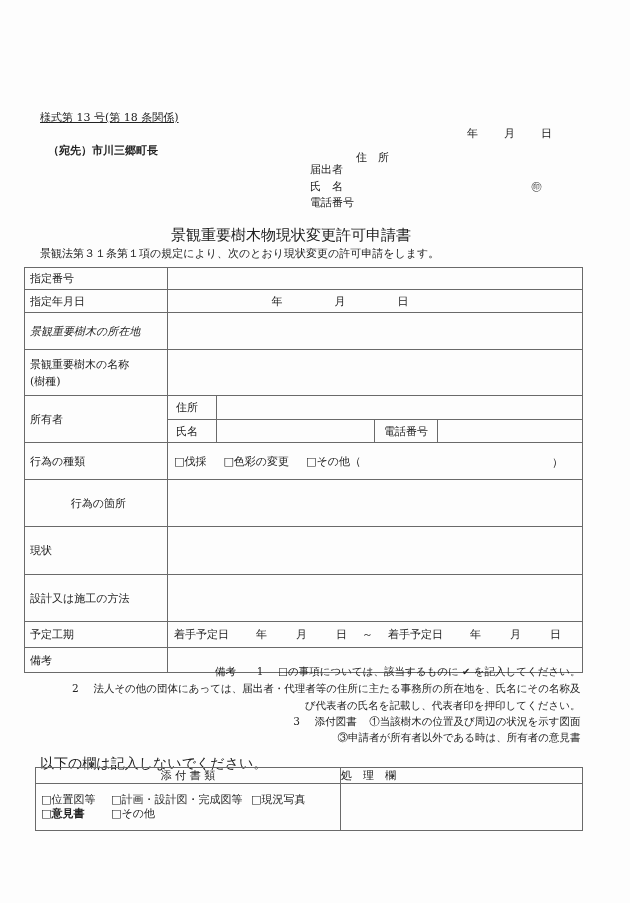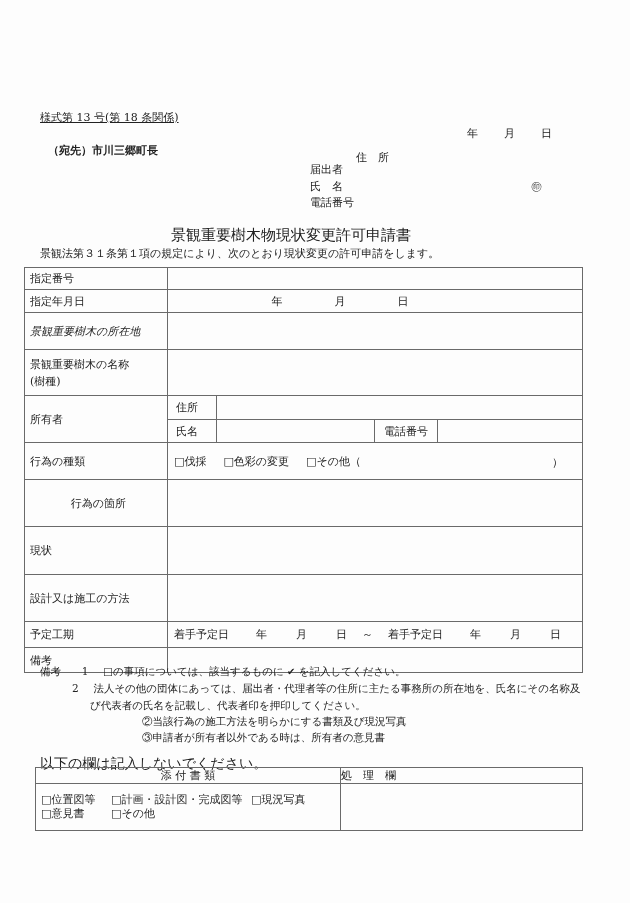--- a/index.html
+++ b/index.html
@@ -9,21 +9,21 @@
   }
   .abs { position:absolute; white-space:nowrap; line-height:1; }
   .title { font-size:15px; }
   table.main, table.bottom { position:absolute; border-collapse:collapse; }
   table.main td, table.bottom td { border:1px solid #6a6a6a; padding:0; vertical-align:middle; font-size:11px; }
   table.main { left:24px; top:267px; width:559px; }
   table.main td.lbl { padding-left:5px; width:137px; }
   table.bottom { left:35px; top:767px; width:548px; }
   .span-gap { display:inline-block; }
   .notes { position:absolute; left:40px; top:663px; font-size:10.5px; line-height:16.3px; }
-  .notes .row { white-space:nowrap; }
+  .notes .row { white-space:nowrap;text-align:right; }
 </style>
 </head>
 <body>
 
 <div class="abs" style="left:40px;top:112px;text-decoration:underline;">様式第 13 号(第 18 条関係)</div>
 
 <div class="abs" style="left:467px;top:128px;">年</div>
 <div class="abs" style="left:504px;top:128px;">月</div>
 <div class="abs" style="left:541px;top:128px;">日</div>
 
@@ -138,36 +138,42 @@
     <span>□の事項については、該当するものに</span>
     <span style="font-family:'DejaVu Sans',sans-serif;font-size:10px;">✔</span>
     <span>を記入してください。</span>
   </div>
   <div class="row" style="padding-left:32px;">
     <span>2</span>
     <span class="span-gap" style="width:8px;"></span>
     <span>法人その他の団体にあっては、届出者・代理者等の住所に主たる事務所の所在地を、氏名にその名称及</span>
   </div>
   <div class="row" style="padding-left:50px;">び代表者の氏名を記載し、代表者印を押印してください。</div>
-  <div class="row" style="padding-left:102px;">②当該行為の施工方法を明らかにする書類及び現況写真</div>
+  <div class="row" style="padding-left:32px;">
+    <span>3</span>
+    <span class="span-gap" style="width:8px;"></span>
+    <span>添付図書</span>
+    <span class="span-gap" style="width:6px;"></span>
+    <span>①当該樹木の位置及び周辺の状況を示す図面</span>
+  </div>
   <div class="row" style="padding-left:102px;">③申請者が所有者以外である時は、所有者の意見書</div>
 </div>
 <div class="abs" style="left:40px;top:756px;font-size:14px;">以下の欄は記入しないでください。</div>
 
 <table class="bottom">
   <tbody>
       <tr style="height:16px;">
     <td style="width:304px;text-align:center;">添 付 書 類</td>
     <td style="">処　理　欄</td>
   </tr>
   <tr style="height:47px;">
     <td style="padding-left:5px;vertical-align:middle;line-height:14px;">
       <div style="white-space:nowrap;">
         <span style="display:inline-block;width:70px;">□位置図等</span><span style="display:inline-block;width:140px;">□計画・設計図・完成図等</span><span>□現況写真</span>
       </div>
       <div style="white-space:nowrap;">
-        <span style="display:inline-block;width:70px;">□意見書</span><span>□その他</span>
+        <span style="display:inline-block;width:70px;font-weight:bold;">□意見書</span><span>□その他</span>
       </div>
     </td>
     <td></td>
   </tr>
 </tbody>
   </table>
 
 </body></html>

